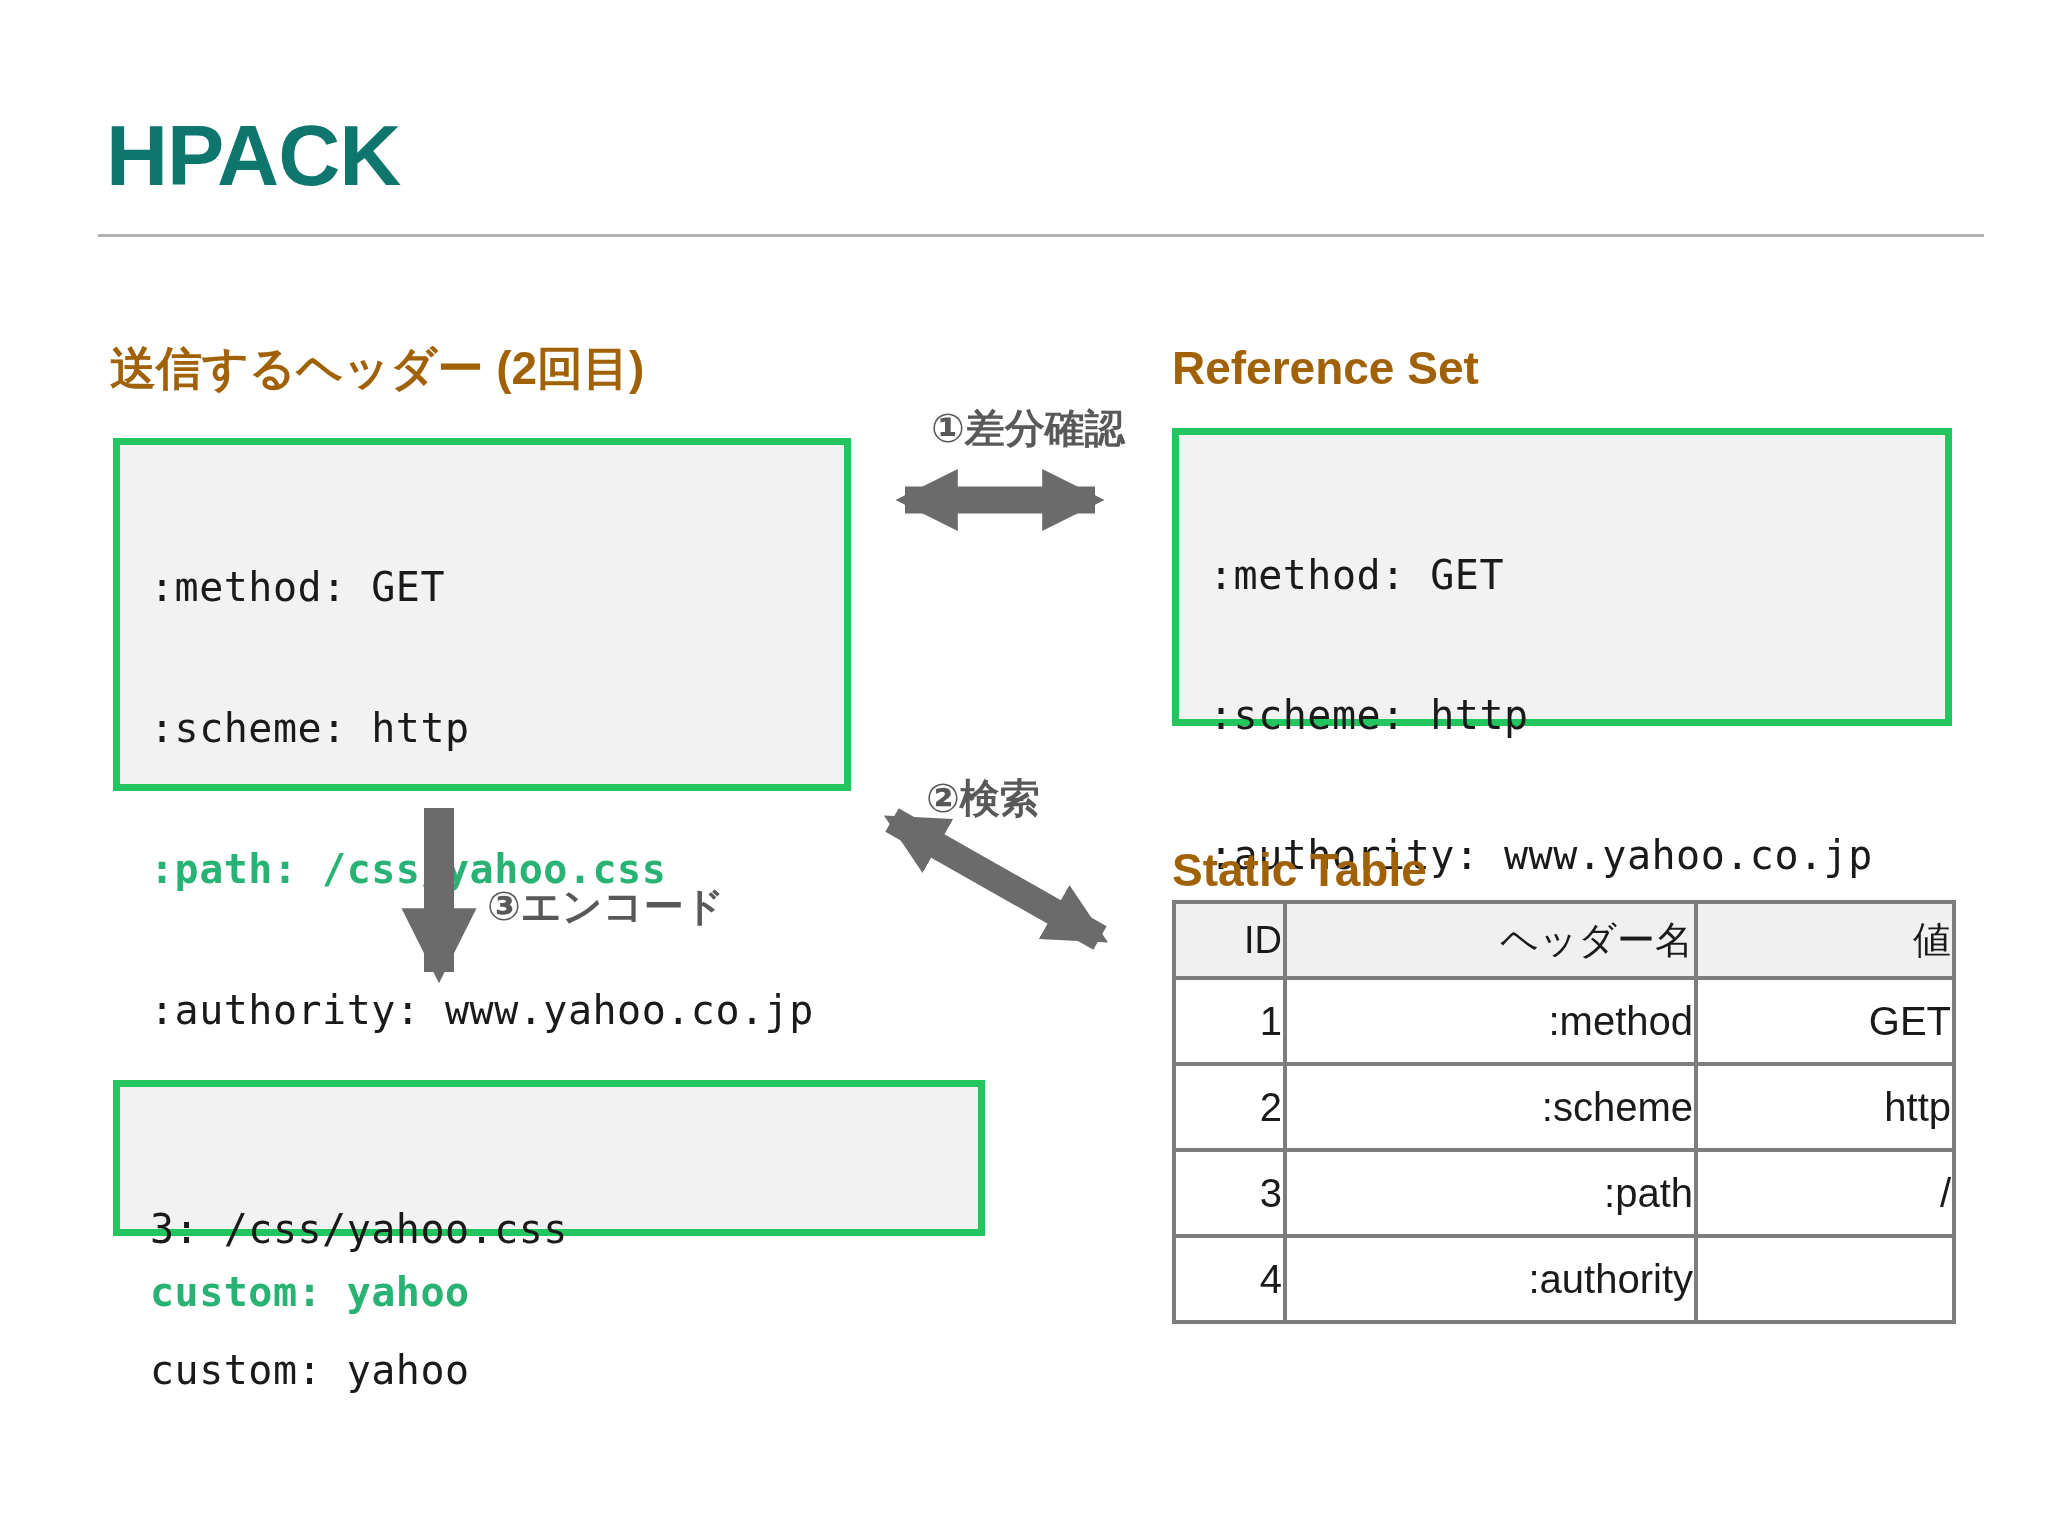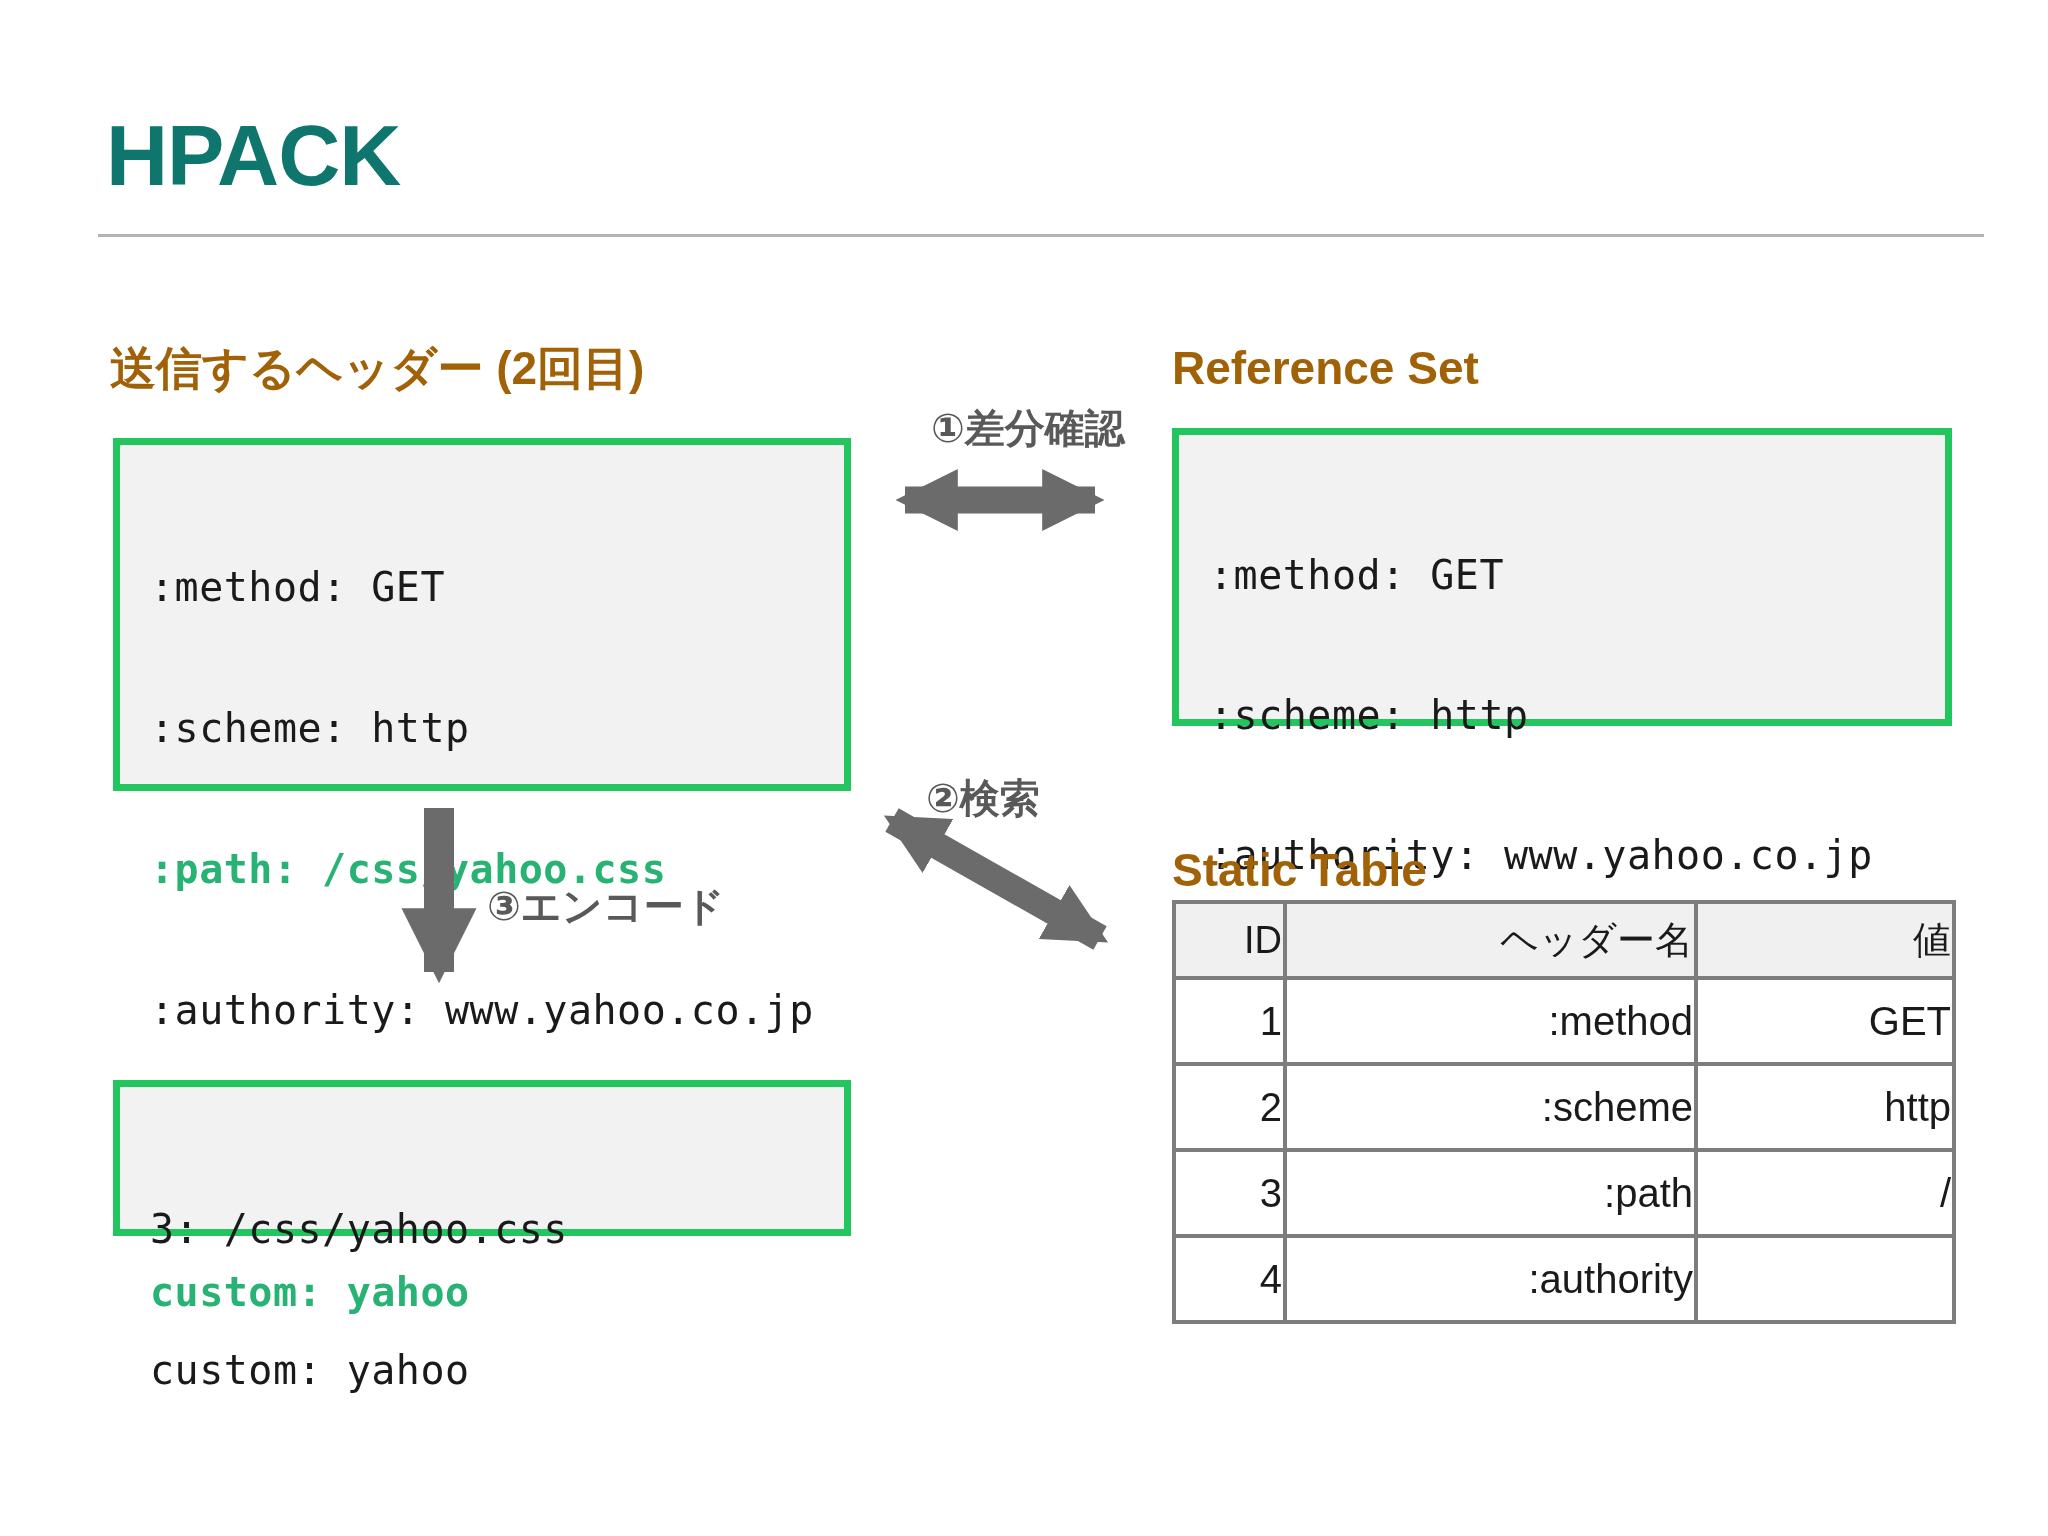--- a/index.html
+++ b/index.html
@@ -35,21 +35,21 @@
     font-family:"DejaVu Sans Mono","Liberation Mono",monospace;
     font-size:40px;
     letter-spacing:0.5px;
     color:#1a1a1a;
     white-space:pre;
   }
   #sent-box{left:113px;top:438px;width:738px;height:353px;padding:26px 0 0 30px;}
   #sent-box .line{line-height:49px;}
   #reference-box{left:1172px;top:428px;width:780px;height:298px;padding:24px 0 0 30px;}
   #reference-box .line{line-height:48px;}
-  #encoded-box{left:113px;top:1080px;width:738px;height:156px;padding:26px 0 0 30px;}
+  #encoded-box{left:113px;top:1080px;width:872px;height:156px;padding:26px 0 0 30px;}
   #encoded-box .line{line-height:49px;}
   .hl{color:#28b274;font-weight:bold;}
   .step-label{
     font-size:40px;font-weight:bold;color:#595959;line-height:1;white-space:nowrap;
   }
   #step1-label{left:888px;top:408px;margin-left:43px;}
   #step2-label{left:926px;top:778px;}
   #step3-label{left:487px;top:886px;}
   #arrow-layer{left:0;top:0;width:2048px;height:1536px;pointer-events:none;}
   

